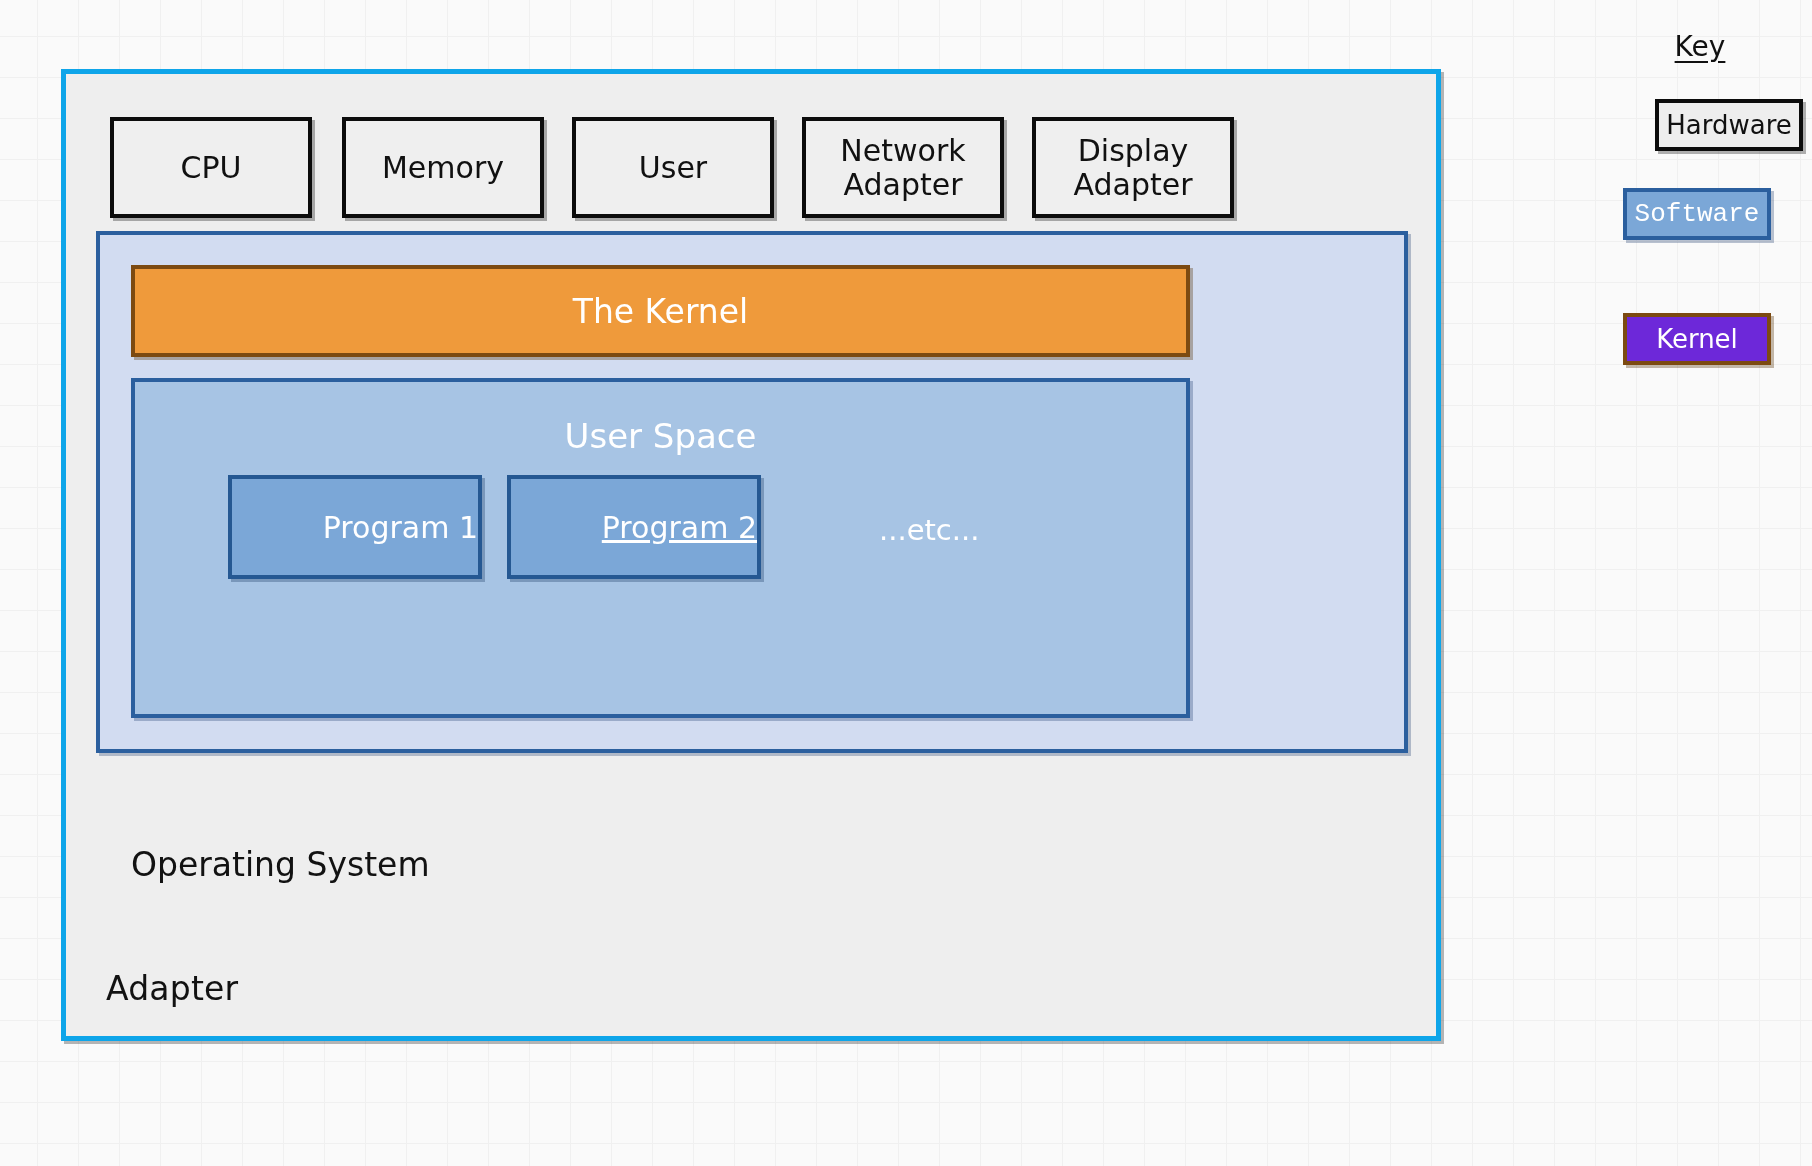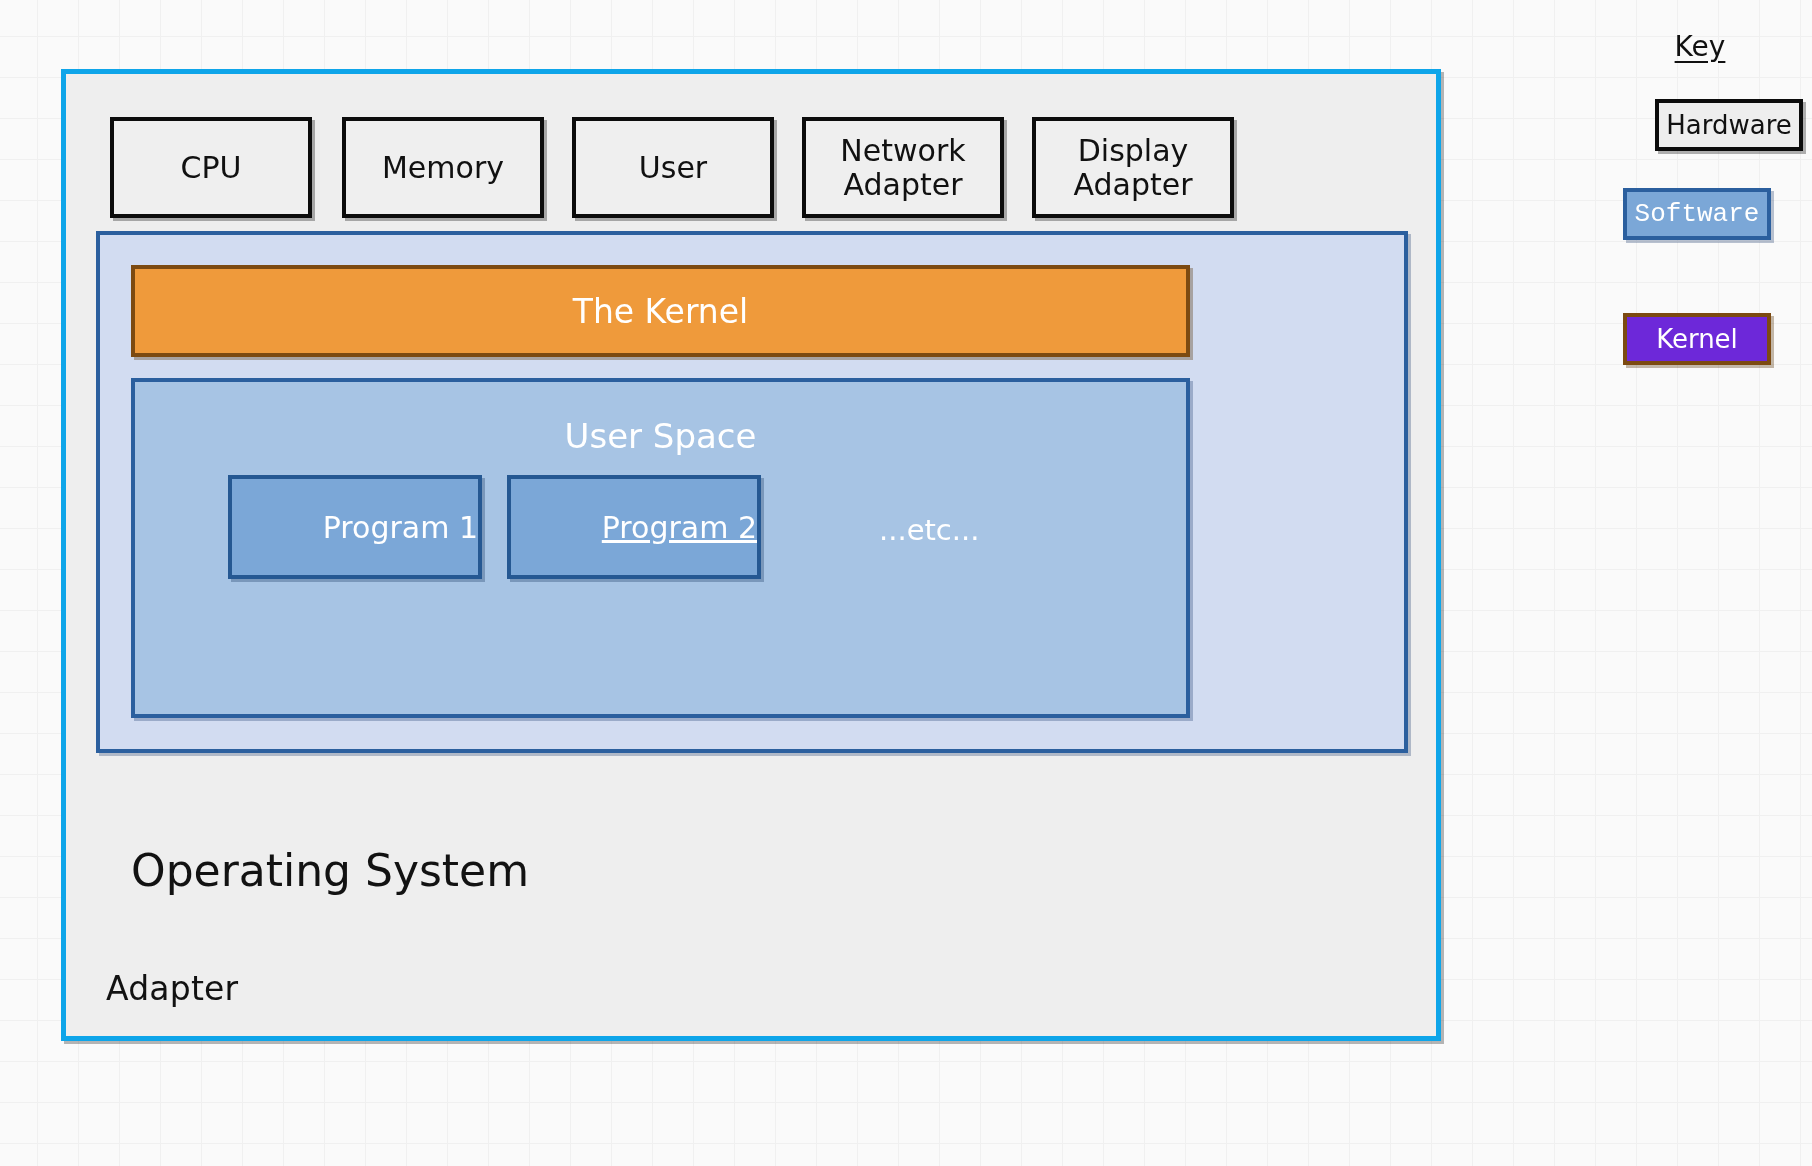--- a/index.html
+++ b/index.html
@@ -84,21 +84,21 @@
     height: 522px;
     background: #d2dcf1;
     border: 4px solid #2b5f9e;
     box-sizing: border-box;
     box-shadow: 3px 3px 0 0 rgba(30,60,110,0.30);
   }
   .os-label {
     position: absolute;
     left: 31px;
     top: 610px;
-    font-size: 44px;
+    font-size: 33px;
     color: #121212;
     white-space: nowrap;
   }
 
   
   .kernel-box {
     position: absolute;
     left: 31px;
     top: 30px;
     width: 1059px;

